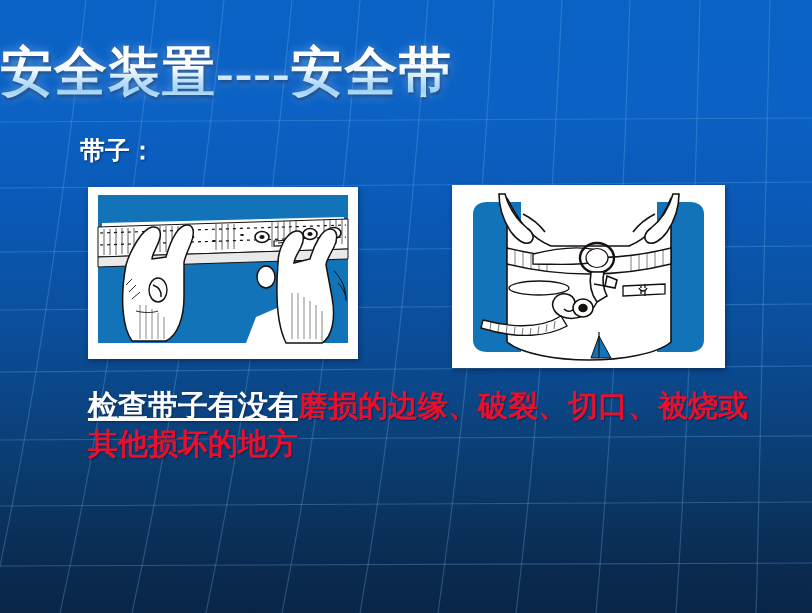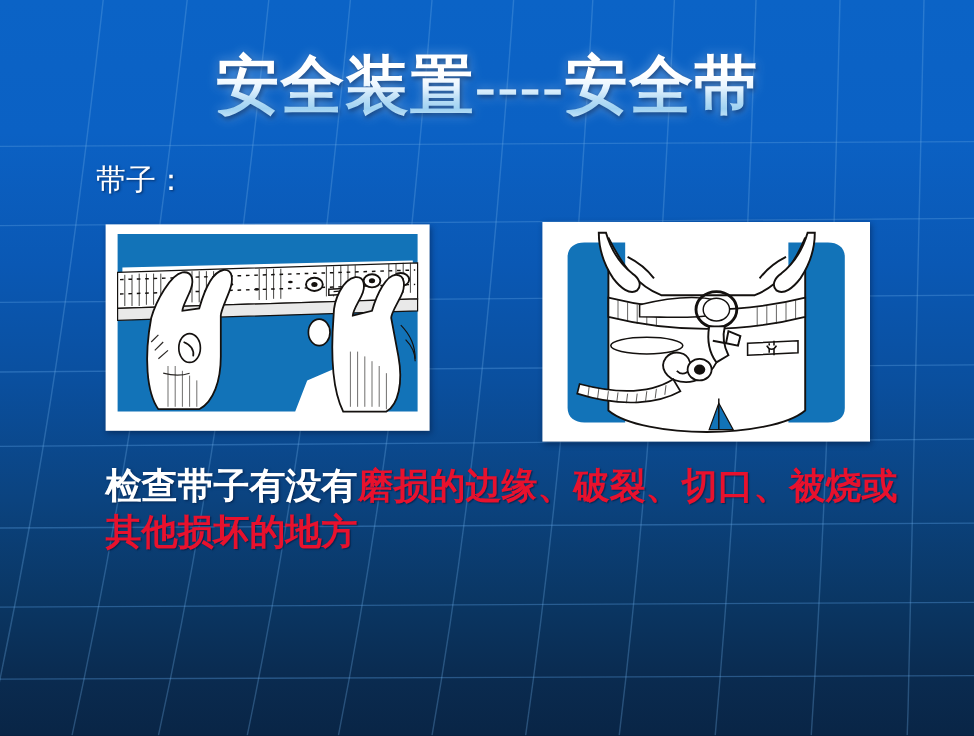--- a/index.html
+++ b/index.html
@@ -37,21 +37,20 @@
     pointer-events: none;
   }
   .grid-layer svg { display: block; width: 812px; height: 613px; }
 
   
   #title {
     position: absolute;
     left: 0;
     top: 41px;
     width: 812px;
-    text-align: center;
     font-size: 53px;
     line-height: 62px;
     font-weight: 700;
     letter-spacing: 1px;
     white-space: nowrap;
     background: linear-gradient(to bottom,
         #ffffff 0%,
         #ffffff 34%,
         #eaf6ff 50%,
         #bcdff6 66%,
@@ -63,21 +62,21 @@
     -webkit-text-fill-color: transparent;
     filter: drop-shadow(1px 2px 2px rgba(0,20,60,0.55))
             drop-shadow(0 0 5px rgba(190,225,255,0.45));
   }
 
   
   .col-label {
     position: absolute;
     font-size: 25px;
     line-height: 30px;
-    font-weight: 400;
+    font-weight: 700;
     white-space: nowrap;
   }
   #label-strap {
     left: 80px;
     top: 136px;
     color: #ffffff;
     text-shadow: 1px 1px 2px rgba(0,18,50,0.6);
   }
   #label-dring {
     left: 463px;
@@ -101,21 +100,21 @@
   #caption {
     position: absolute;
     left: 88px;
     top: 387px;
     width: 680px;
     font-size: 30px;
     line-height: 38px;
     font-weight: 700;
     letter-spacing: 0px;
   }
-  .cap-white { color: #ffffff; text-shadow: 1px 1px 2px rgba(0,18,50,0.55); }
+  .cap-white { color: #ffffff; text-shadow: 1px 1px 2px rgba(0,18,50,0.55); text-decoration: underline; }
   .cap-red   { color: #e8112d; text-shadow: 1px 1px 1px rgba(0,18,50,0.5); text-align: center; }
 </style>
 </head>
 <body>
 
 <div id="slide">
 
   <div class="grid-layer">
     <svg viewBox="0 0 812 613" preserveAspectRatio="none" aria-hidden="true">
       <g fill="none" stroke="#5a9fe0" stroke-opacity="0.38" stroke-width="1.1">

